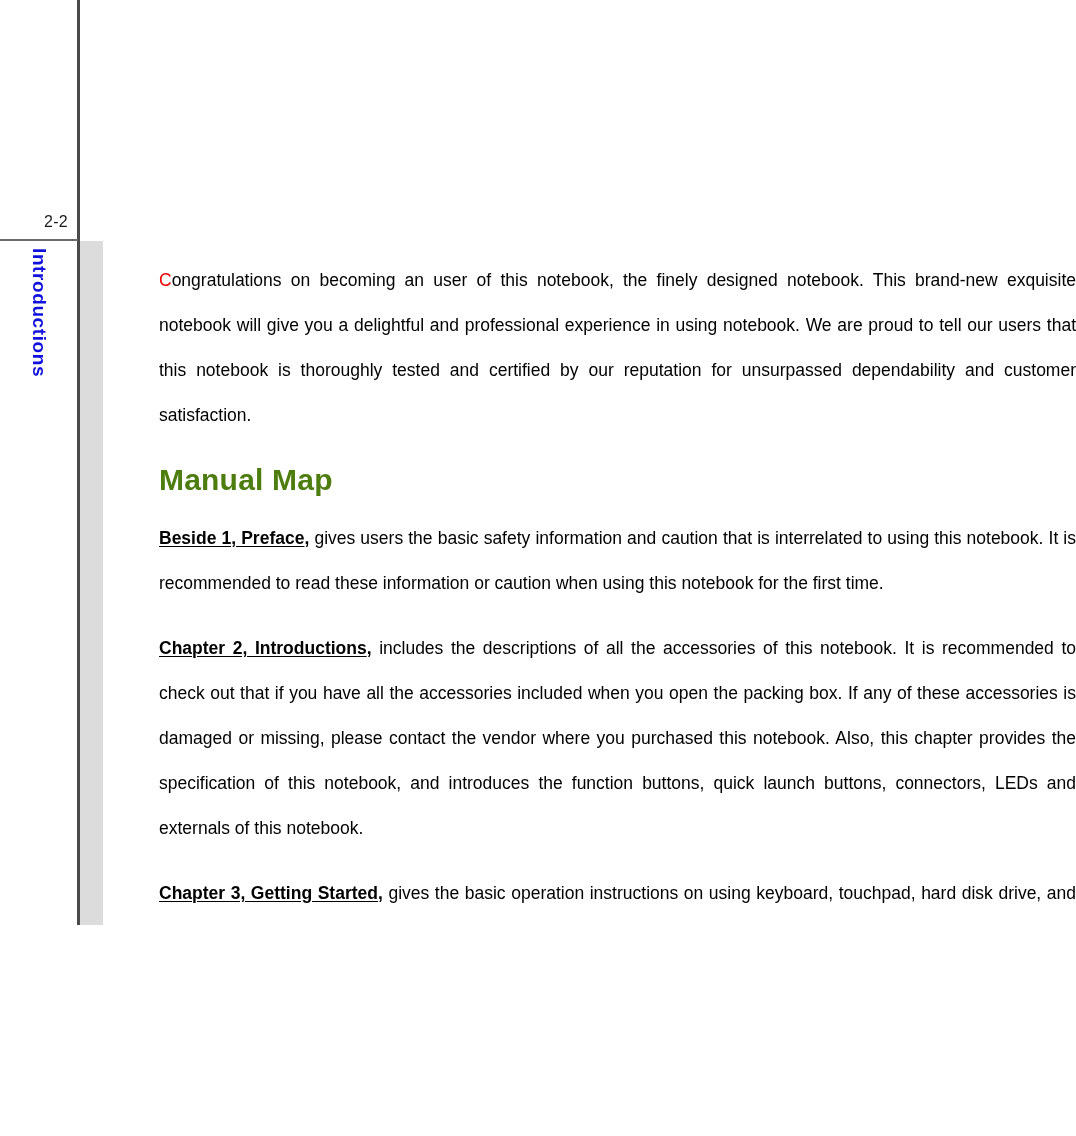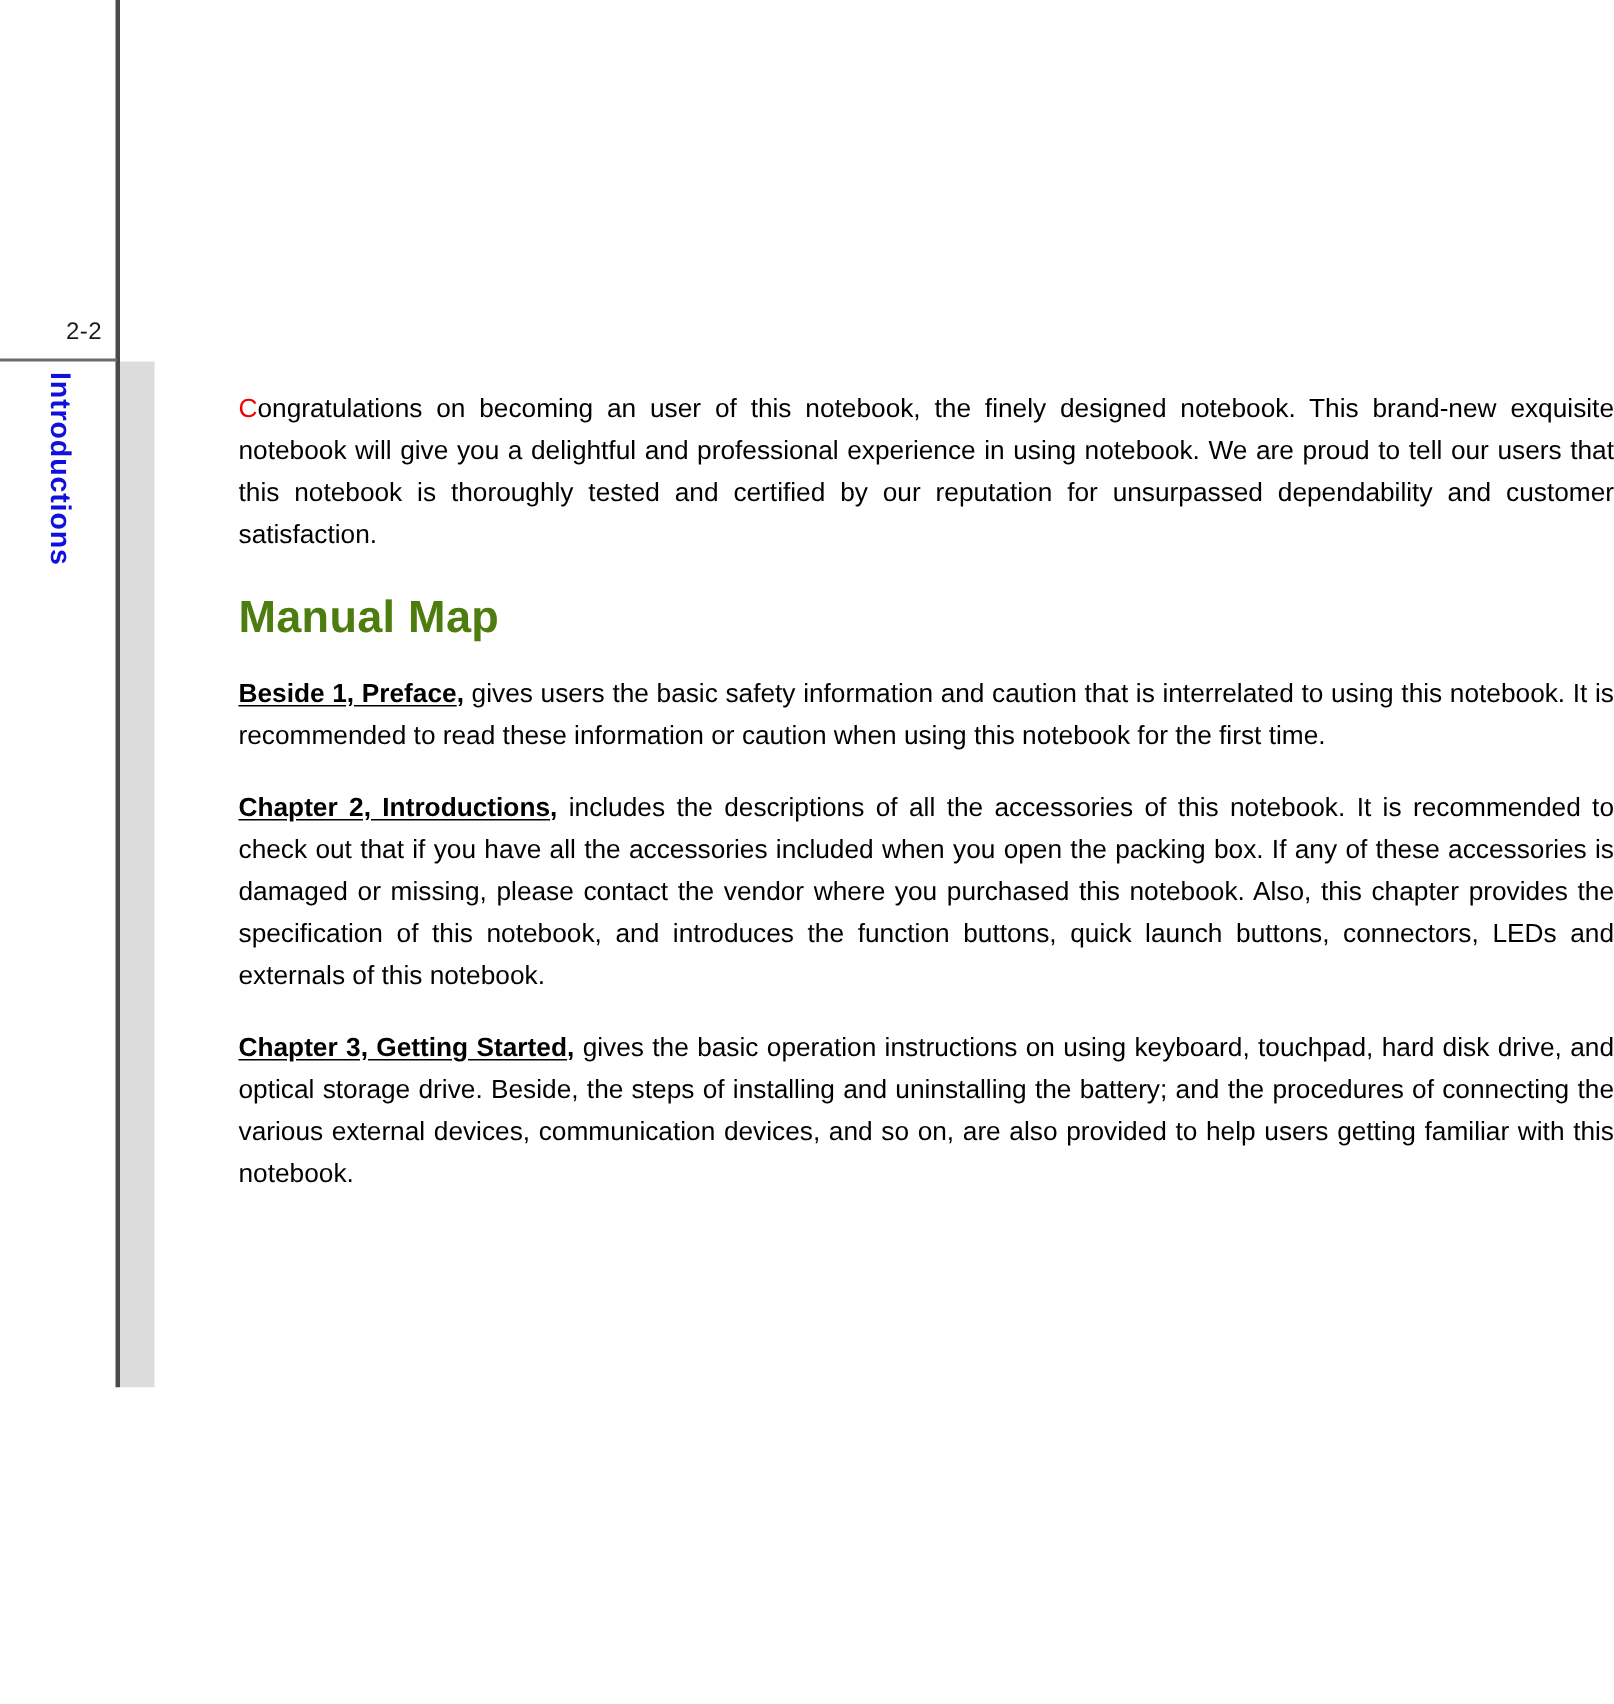--- a/index.html
+++ b/index.html
@@ -75,21 +75,21 @@
   #content {
     position: absolute;
     left: 159px;
     top: 258px;
     width: 917px;
   }
 
   p.body-para {
     margin: 0 0 20px 0;
     font-size: 17.5px;
-    line-height: 28px;
+    line-height: 45px;
     text-align: justify;
     text-justify: inter-word;
     color: #000000;
   }
   p.body-para:last-child { margin-bottom: 14px; }
 
   .dropcap-red {
     color: #ee0000;
   }
 

